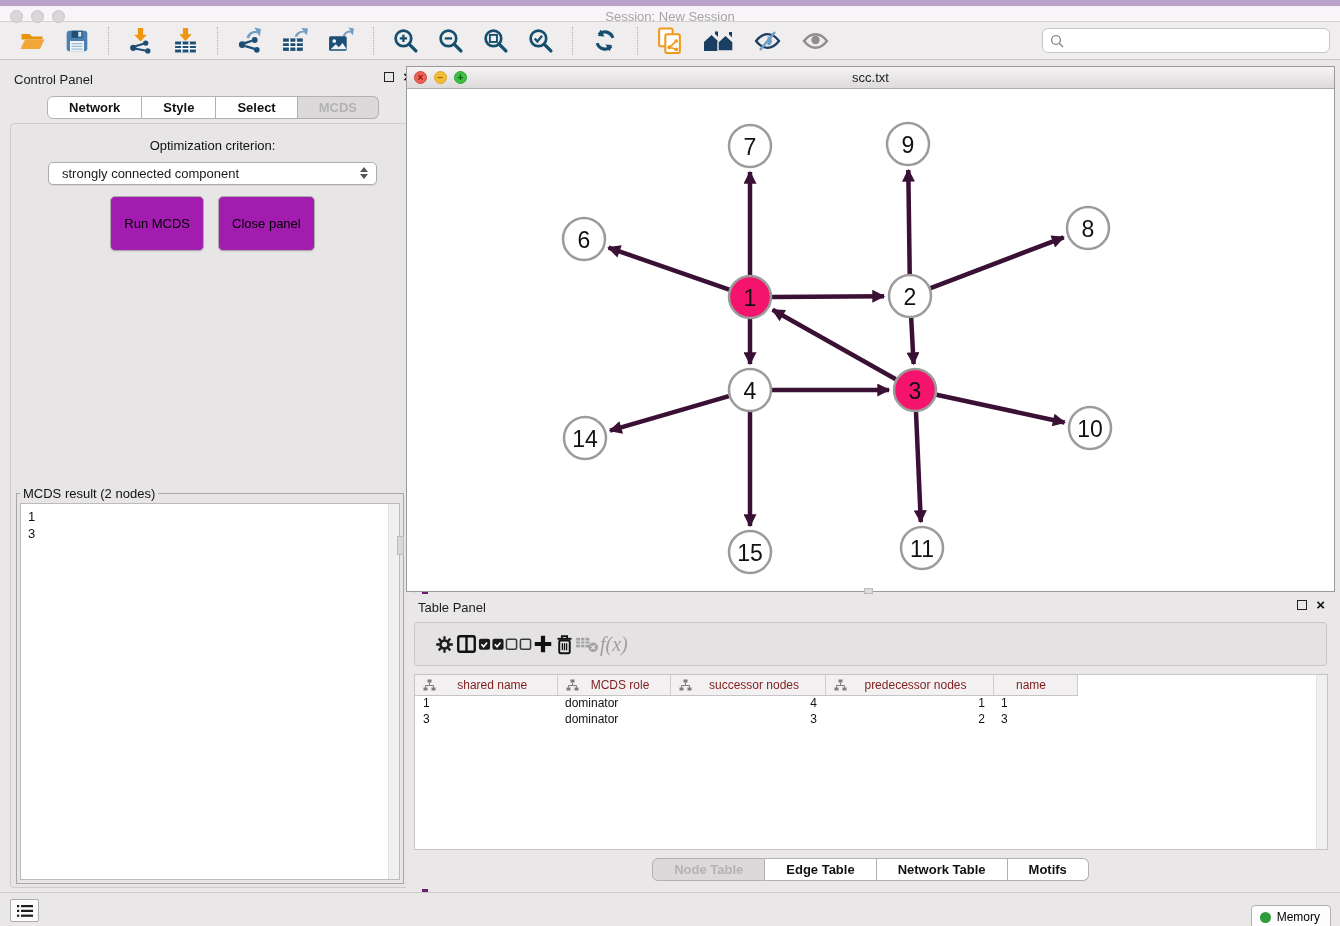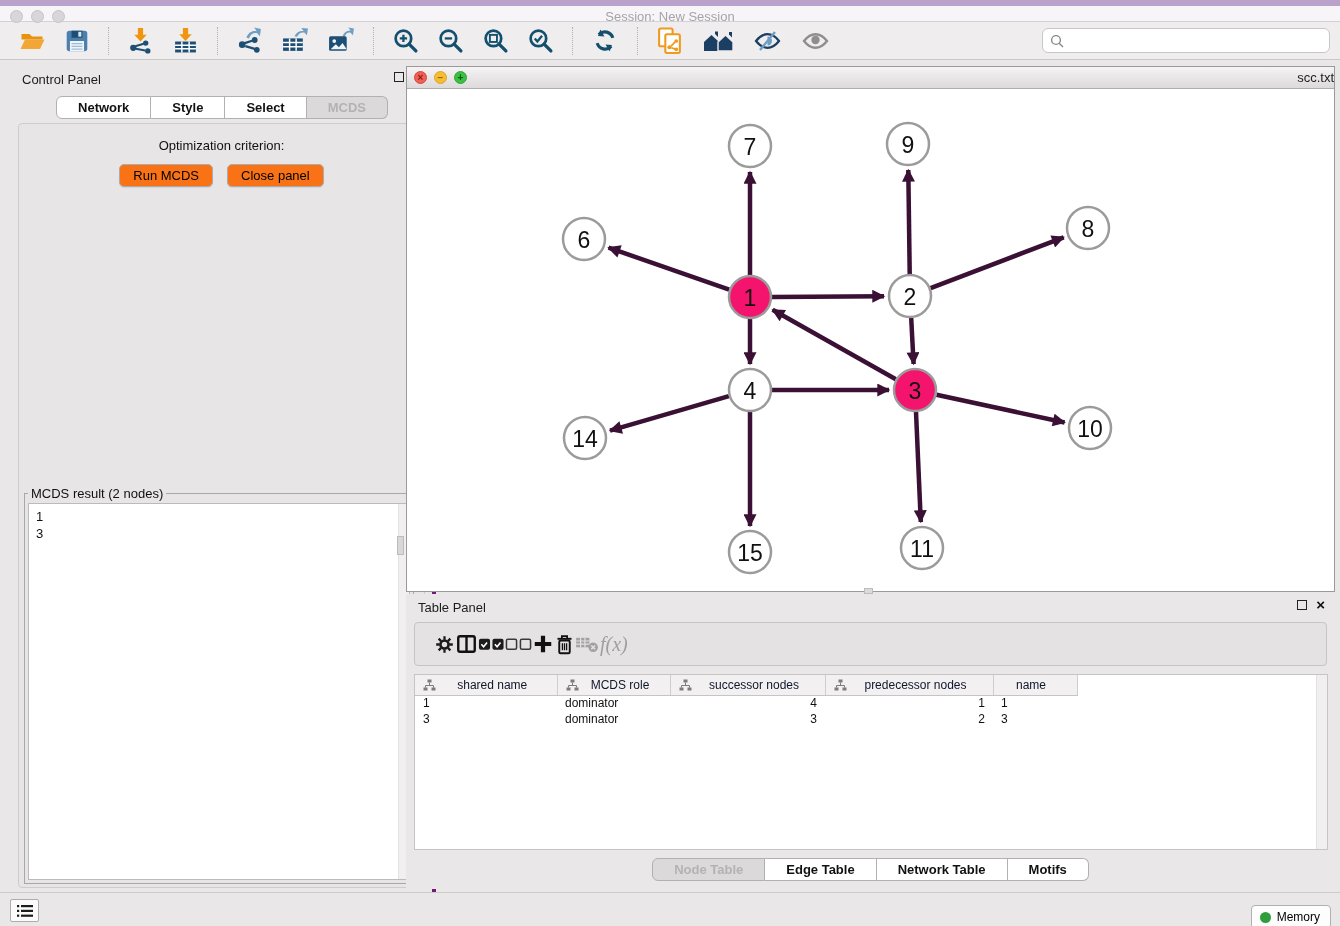--- a/index.html
+++ b/index.html
@@ -17,65 +17,65 @@
   .win-title { text-align:center; line-height:21px; font-size:13px; color:#a6a4a6; }
   
   .toolbar { display:flex; align-items:center; height:38px; background:#efedee; border-bottom:1px solid #c9c7c8; padding:0 10px; }
   .tbtn { background:none; border:none; padding:2px 4px; margin:0 5px; cursor:pointer; display:flex; align-items:center; }
   .sep { width:1px; height:28px; border-left:1px dotted #b2b0b1; margin:0 9px; }
   .search-box { margin-left:auto; width:288px; height:25px; background:#fff; border:1px solid #c8c6c7; border-radius:6px; display:flex; align-items:center; padding:0 7px; }
   .search-box input { border:none; outline:none; flex:1; font-size:13px; font-family:"Liberation Sans",sans-serif; background:transparent; margin-left:5px; }
   
   .content { position:absolute; top:66px; left:0; width:1340px; height:826px; }
   
-  .control-panel { position:absolute; left:12px; top:0; width:424px; height:826px; border-right:4px solid #701a75; background:#e9e7e8; }
+  .control-panel { position:absolute; left:4px; top:0; width:424px; height:826px; border-right:6px solid #701a75; background:#e9e7e8; }
   .panel-head { position:relative; height:26px; }
   .panel-head .ptitle { position:absolute; left:10px; top:6px; font-size:13px; color:#1d1d1d; }
   .winbtns { position:absolute; right:10px; top:6px; display:flex; gap:9px; align-items:center; }
   .float-btn { width:10px; height:10px; border:1.6px solid #222; background:transparent; display:inline-block; cursor:pointer; }
   .close-btn { font-size:15px; font-weight:bold; color:#111; line-height:10px; cursor:pointer; background:none; border:none; }
   .tabrow { display:flex; justify-content:center; margin-top:4px; }
   .tab { font-size:13px; font-weight:bold; padding:3px 21px; background:#fff; border:1px solid #b2b0b1; border-left:none; color:#111; cursor:pointer; }
   .tab:first-child { border-left:1px solid #b2b0b1; border-radius:6px 0 0 6px; }
   .tab:last-child { border-radius:0 6px 6px 0;text-align:center; }
   .tab.active { background:#dbd9da; color:#b4b2b3; }
   .cp-body { position:absolute; left:6px; right:7px; top:57px; bottom:4px; background:#e7e5e6; border:1px solid #cecccd; border-radius:4px; }
   .opt-label { text-align:center; margin-top:14px; font-size:13px; color:#111; }
   .dropdown { position:relative; margin:9px 37px 0 37px; height:23px; background:#fff; border:1px solid #adabac; border-radius:5px; font-size:13px; line-height:21px; padding-left:13px; cursor:pointer; box-shadow:0 1px 1px rgba(0,0,0,.08); }
   .stepper { position:absolute; right:8px; top:4px; display:flex; flex-direction:column; gap:2px; }
   .stepper i { display:block; width:0; height:0; border-left:4px solid transparent; border-right:4px solid transparent; }
   .stepper .up { border-bottom:5px solid #555; }
   .stepper .dn { border-top:5px solid #555; }
   .btnrow { display:flex; justify-content:center; gap:14px; margin-top:11px; }
-  .pbtn { font-size:13px; font-family:"Liberation Sans",sans-serif; background:#f97316; border:1px solid #adabac; border-radius:5px; padding:3px 13px; cursor:pointer; box-shadow:0 1px 1px rgba(0,0,0,.08); }
+  .pbtn { font-size:13px; font-family:"Liberation Sans",sans-serif; background:#a21caf; border:1px solid #adabac; border-radius:5px; padding:19px 13px; cursor:pointer; box-shadow:0 1px 1px rgba(0,0,0,.08); }
   .result-fieldset { position:absolute; left:5px; right:10px; top:362px; bottom:3px; border:1px solid #a9a7a8; background:transparent; }
   .result-fieldset legend { font-size:13px; color:#111; margin-left:3px; padding:0 3px; }
   .result-inner { position:absolute; left:3px; right:3px; top:2px; bottom:3px; background:#fff; border:1px solid #bcbabb; overflow:hidden; }
   .result-text { padding:4px 7px; font-size:13px; line-height:17px; white-space:pre-line; color:#111; }
   .vscroll { position:absolute; right:0; top:0; bottom:0; width:11px; background:#f1eff0; border-left:1px solid #e3e1e2; }
   .v-splitter-handle { position:absolute; left:397px; top:470px; width:7px; height:19px; background:#d9d7d8; border:1px solid #bdbbbc; }
   
   .net-frame { position:absolute; left:406px; top:0; width:929px; height:526px; border:1px solid #9b9999; background:#fff; }
   .net-titlebar { position:relative; height:22px; background:linear-gradient(#f5f3f4,#dcdadb); border-bottom:1px solid #aeacad; }
-  .net-title { text-align:right; font-size:13px; line-height:21px; color:#222; }
+  .net-title { text-align:center; font-size:13px; line-height:21px; color:#222; }
   .net-buttons { position:absolute; left:7px; top:4px; display:flex; gap:7px; }
   .nb { width:13px; height:13px; border-radius:50%; font-size:10px; font-weight:bold; line-height:12px; text-align:center; cursor:pointer; }
   .nb.red { background:#ee6156; border:1px solid #d6453c; color:#8c1d16; }
   .nb.yel { background:#f5bd32; border:1px solid #dda429; color:#92660a; }
   .nb.grn { background:#3cc043; border:1px solid #2ea635; color:#0e6013; }
   .canvas { position:absolute; left:0; top:22px; right:0; bottom:0; background:#fff; }
   .h-splitter-handle { position:absolute; left:457px; bottom:-3px; width:9px; height:6px; background:#dcdadb; border:1px solid #bdbbbc; }
   
   .table-panel { position:absolute; left:406px; top:528px; width:929px; height:295px; background:#e9e7e8; }
   .tp-toolbar { position:absolute; left:8px; right:8px; top:28px; height:44px; background:#e4e2e3; border:1px solid #c6c4c5; border-radius:4px; display:flex; align-items:center; padding-left:19px; }
   .tp-btn { background:none; border:none; cursor:pointer; display:flex; align-items:center; }
   .fx { font-family:"Liberation Serif", serif; font-style:italic; font-size:20px; color:#a09e9f; }
   .table-area { position:absolute; left:8px; right:7px; top:80px; bottom:39px; background:#fff; border:1px solid #c6c4c5; overflow:hidden; }
   table.grid { border-collapse:collapse; table-layout:fixed; width:662px; font-size:12px; }
-  table.grid th { height:20px; background:#f2f0f1; border-right:1px solid #cfcdce; border-bottom:1px solid #c6c4c5; font-weight:normal; font-size:12px; color:#0f172a; padding:0; }
+  table.grid th { height:20px; background:#f2f0f1; border-right:1px solid #cfcdce; border-bottom:1px solid #c6c4c5; font-weight:normal; font-size:12px; color:#7f1d1d; padding:0; }
   .hcell { display:flex; align-items:center; padding:0 4px; }
   .hcell .hicon { margin:0 4px 0 4px; flex:0 0 auto; }
   .hcell .hlabel { flex:1; text-align:center; padding-right:8px; }
   table.grid td { height:16px; padding:0 8px; color:#111; }
   td.num { text-align:right; padding-right:12px; }
   .tp-tabs { position:absolute; left:0; right:0; bottom:8px; display:flex; justify-content:center; }
   
   .statusbar { position:absolute; left:0; bottom:0; width:1340px; height:34px; background:#e9e7e8; border-top:1px solid #cccacb; }
   .list-btn { position:absolute; left:10px; top:6px; width:29px; height:23px; background:#fbfbfb; border:1px solid #aeacad; border-radius:2px; cursor:pointer; display:flex; align-items:center; justify-content:center; }
   .mem-btn { position:absolute; right:9px; top:12px; height:24px; background:#fdfdfd; border:1px solid #b2b0b1; border-radius:4px; font-size:12px; font-family:"Liberation Sans",sans-serif; padding:0 10px 0 8px; display:flex; align-items:center; gap:6px; cursor:pointer; }
@@ -244,20 +244,27 @@
         </span>
       </div>
       <div class="tabrow">
         <button class="tab">Network</button>
         <button class="tab">Style</button>
         <button class="tab">Select</button>
         <button class="tab active">MCDS</button>
       </div>
       <div class="cp-body">
         <div class="opt-label">Optimization criterion:</div>
+        <div class="dropdown">
+          <span>strongly connected component</span>
+          <span class="stepper">
+              <i class="up"></i>
+              <i class="dn"></i>
+            </span>
+        </div>
         <div class="btnrow">
           <button class="pbtn">Run MCDS</button>
           <button class="pbtn">Close panel</button>
         </div>
         <fieldset class="result-fieldset">
           <legend>MCDS result (2 nodes)</legend>
           <div class="result-inner">
             <div class="result-text">1
 3</div>
             <div class="vscroll"></div>

